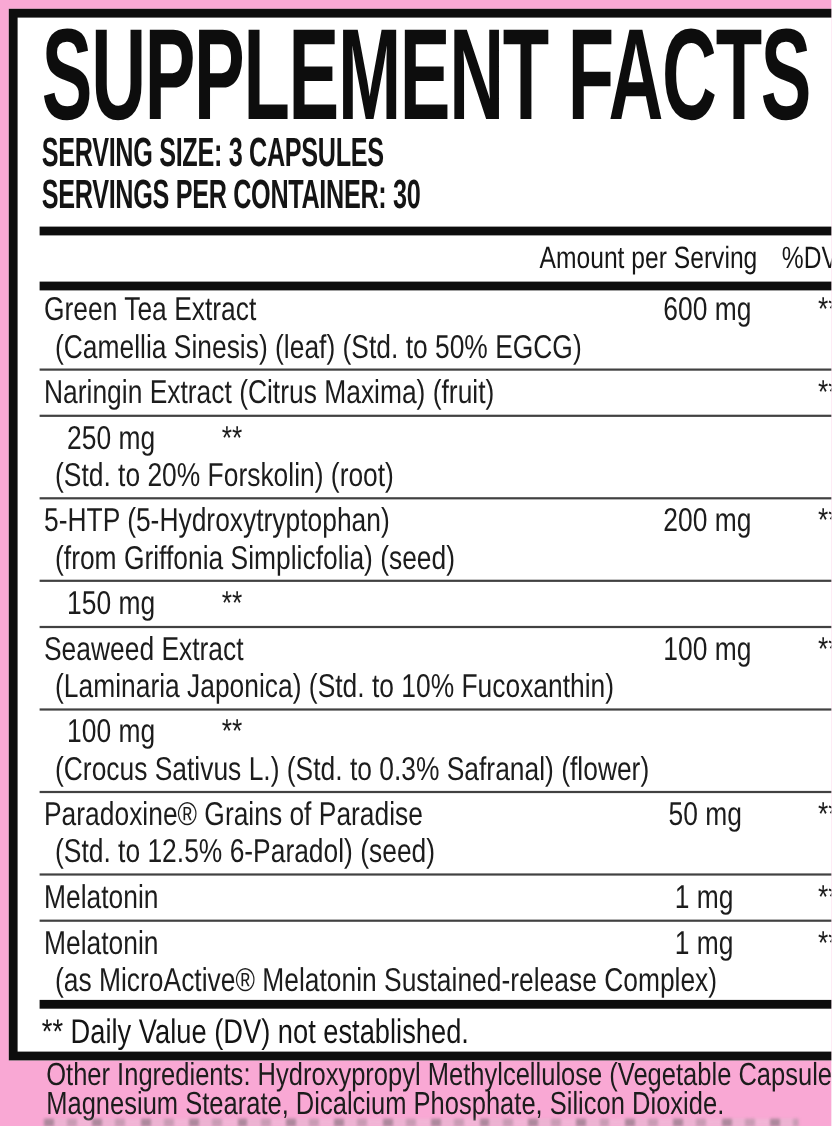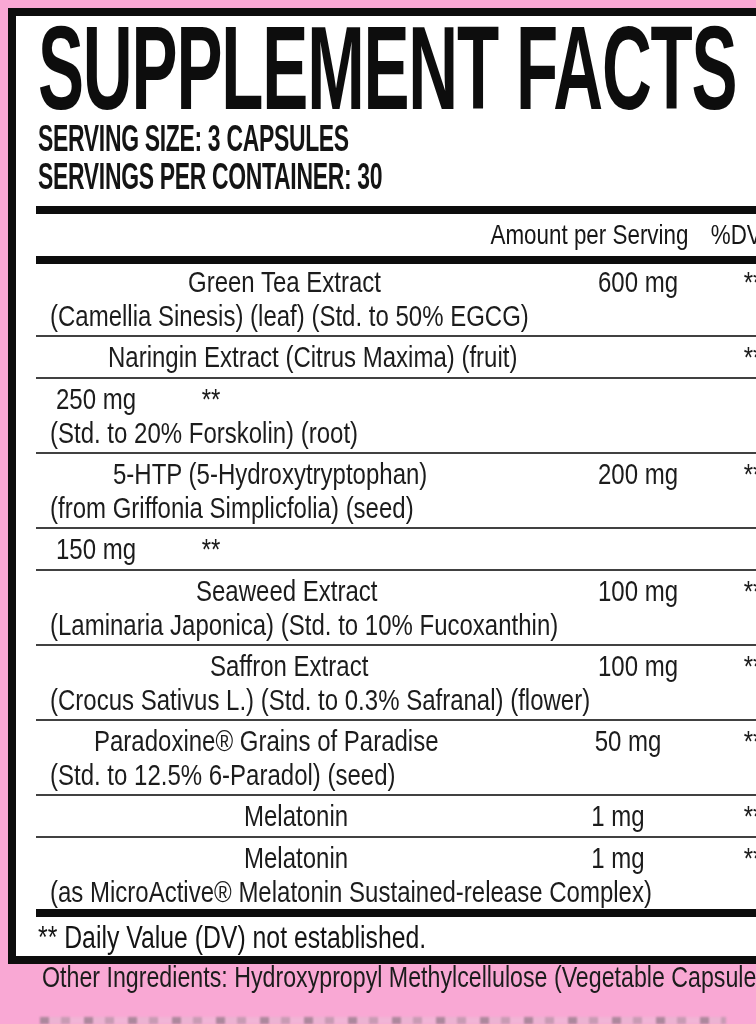--- a/index.html
+++ b/index.html
@@ -36,22 +36,22 @@
     transform: scaleX(0.62); color: #141414;
   }
   .bar { height: 8px; background: #0d0d0d; }
   .bar.rule-top { margin-top: 10px; }
   .colhead { display: flex; align-items: center; height: 42px; font-size: 28px; color: #161616; }
   .ch-amt { margin-left: auto; }
   .ch-dv { width: 74px; text-align: right; }
 
   .row { }
   .line { display: flex; align-items: center; height: 36px; line-height: 36px; font-size: 30px; }
-  .cell-name { flex: 1; padding-left: 4px; overflow: visible; text-align: center; }
-  .cell-amt { width: 110px; text-align: left; }
+  .cell-name { flex: 1; padding-left: 4px; overflow: visible; }
+  .cell-amt { width: 110px; text-align: center; }
   .cell-dv { width: 74px; text-align: right; }
   .detail { height: 33px; line-height: 31px; font-size: 30px; padding-left: 14px; }
   .divider { height: 2px; background: #414141; margin: 2px 0; }
 
   .footnote { height: 40px; line-height: 42px; font-size: 31px; padding-left: 2px; color: #141414; }
 
   .footer {
     position: absolute; left: 42px; top: 964px; width: 700px;
     color: #1c1c1c;
   }
@@ -140,21 +140,20 @@
         <div class="cell-name"><span class="cond-l">Seaweed Extract</span></div>
         <div class="cell-amt"><span class="cond-r">100 mg</span></div>
         <div class="cell-dv"><span class="cond-r">**</span></div>
       </div>
       <div class="detail"><span class="cond-l">(Laminaria Japonica) (Std. to 10% Fucoxanthin)</span></div>
     </div>
     <div class="divider"></div>
 
     <div class="row">
       <div class="line">
-        <div class="cell-name"><span class="cond-l">Saffron Extract</span></div>
         <div class="cell-amt"><span class="cond-r">100 mg</span></div>
         <div class="cell-dv"><span class="cond-r">**</span></div>
       </div>
       <div class="detail"><span class="cond-l">(Crocus Sativus L.) (Std. to 0.3% Safranal) (flower)</span></div>
     </div>
     <div class="divider"></div>
 
     <div class="row">
       <div class="line">
         <div class="cell-name"><span class="cond-l">Paradoxine® Grains of Paradise</span></div>
@@ -185,16 +184,17 @@
 
     <div class="bar"></div>
 
     <div class="footnote">
       <span class="cond-l">** Daily Value (DV) not established.</span>
     </div>
   </div>
 
   <div class="footer">
     <div class="footer-line"><span class="cond-l">Other Ingredients: Hydroxypropyl Methylcellulose (Vegetable Capsule),</span></div>
+    <div class="footer-line"><span class="cond-l">Magnesium Stearate, Dicalcium Phosphate, Silicon Dioxide.</span></div>
   </div>
 
   <div class="cut-strip"></div>
 </div>
 
 </body></html>

